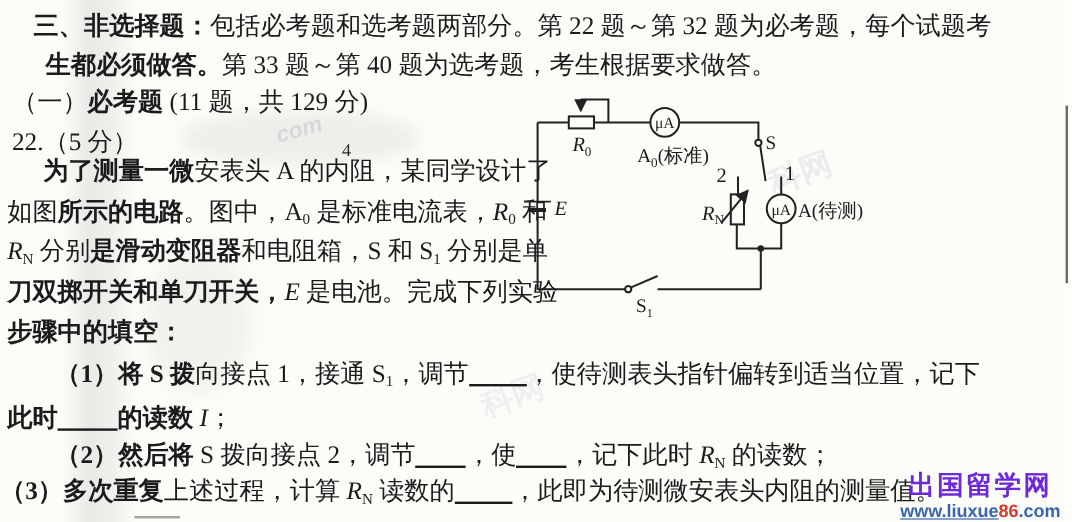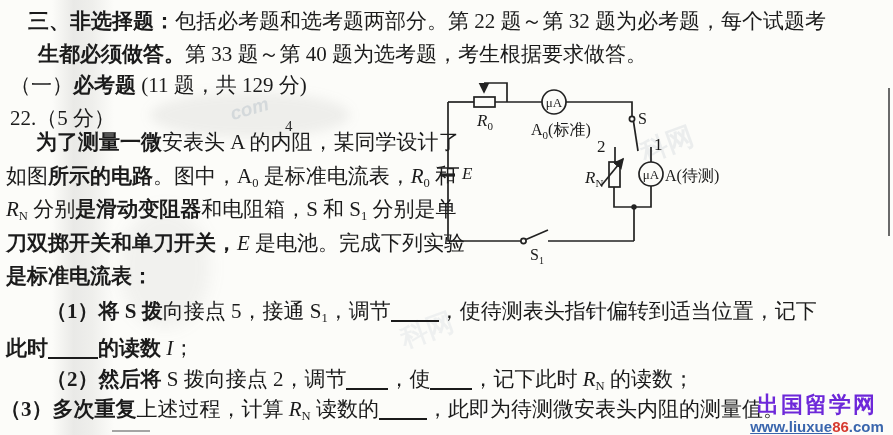--- a/index.html
+++ b/index.html
@@ -57,23 +57,23 @@
 
   <div class="line" style="top:9px;left:8px;margin-left:20px;"><span class="seg-b">三、非选择题：</span><span class="seg-n">包括必考题和选考题两部分。第 22 题～第 32 题为必考题，每个试题考</span></div>
   <div class="line" style="top:42px;left:38px;"><span class="seg-b">生都必须做答。</span><span class="seg-n">第 33 题～第 40 题为选考题，考生根据要求做答。</span></div>
   <div class="line" style="top:73px;left:10px;"><span class="seg-n">（一）</span><span class="seg-b">必考题</span><span class="seg-n"> (11 题，共 129 分)</span></div>
   <div class="line" style="top:106px;left:10px;text-align:center;"><span class="seg-n">22.（5 分）</span></div>
 
   <div class="line" style="top:130px;left:36px;"><span class="seg-b">为了测量一微</span><span class="seg-n">安表头 A 的内阻，某同学设计了</span></div>
   <div class="line" style="top:164px;left:6px;"><span class="seg-n">如图</span><span class="seg-b">所示的电路</span><span class="seg-n">。图中，A</span><span class="seg-sub">0</span><span class="seg-n"> 是标准电流表，</span><span class="seg-i">R</span><span class="seg-sub">0</span><span class="seg-n"> 和</span></div>
   <div class="line" style="top:197px;left:6px;"><span class="seg-i">R</span><span class="seg-sub">N</span><span class="seg-n"> 分别</span><span class="seg-b">是滑动变阻器</span><span class="seg-n">和电阻箱，S 和 S</span><span class="seg-sub">1</span><span class="seg-n"> 分别是单</span></div>
   <div class="line" style="top:231px;left:6px;"><span class="seg-b">刀双掷开关和单刀开关，</span><span class="seg-i">E</span><span class="seg-n"> 是电池。完成下列实验</span></div>
-  <div class="line" style="top:264px;left:6px;"><span class="seg-b">是标准电流表：</span></div>
+  <div class="line" style="top:264px;left:6px;"><span class="seg-b">步骤中的填空：</span></div>
 
-  <div class="line step" style="top:299px;left:46px;"><span class="seg-b">（1）</span><span class="seg-b">将 S 拨</span><span class="seg-n">向接点 5，接通 S</span><span class="seg-sub">1</span><span class="seg-n">，调节</span><span class="seg-blank" style="width: 48px;"></span><span class="seg-n">，使待测表头指针偏转到适当位置，记下</span></div>
+  <div class="line step" style="top:299px;left:46px;"><span class="seg-b">（1）</span><span class="seg-b">将 S 拨</span><span class="seg-n">向接点 1，接通 S</span><span class="seg-sub">1</span><span class="seg-n">，调节</span><span class="seg-blank" style="width: 48px;"></span><span class="seg-n">，使待测表头指针偏转到适当位置，记下</span></div>
   <div class="line step" style="top:336px;left:6px;"><span class="seg-b">此时</span><span class="seg-blank" style="width: 50px;"></span><span class="seg-b">的读数 </span><span class="seg-i">I</span><span class="seg-n">；</span></div>
   <div class="line step" style="top:367px;left:46px;"><span class="seg-b">（2）</span><span class="seg-b">然后将</span><span class="seg-n"> S 拨向接点 2，调节</span><span class="seg-blank" style="width: 42px;"></span><span class="seg-n">，使</span><span class="seg-blank" style="width: 42px;"></span><span class="seg-n">，记下此时 </span><span class="seg-i">R</span><span class="seg-sub">N</span><span class="seg-n"> 的读数；</span></div>
   <div class="line step" style="top:397px;left:0;"><span class="seg-b">（3）</span><span class="seg-b">多次重复</span><span class="seg-n">上述过程，计算 </span><span class="seg-i">R</span><span class="seg-sub">N</span><span class="seg-n"> 读数的</span><span class="seg-blank" style="width: 48px;"></span><span class="seg-n">，此即为待测微安表头内阻的测量值。</span></div>
 
   <svg style="position:absolute;left:433px;top:78px;" width="300" height="195" viewBox="0 0 300 195" fill="none" stroke="#222" stroke-width="1.7">
     <defs>
       <marker id="ah" viewBox="0 0 10 10" refX="8.5" refY="5" markerWidth="6.5" markerHeight="6.5" orient="auto-start-reverse">
         <path d="M0,0 L10,5 L0,10 z" fill="#222" stroke="none"></path>
       </marker>
     </defs>

